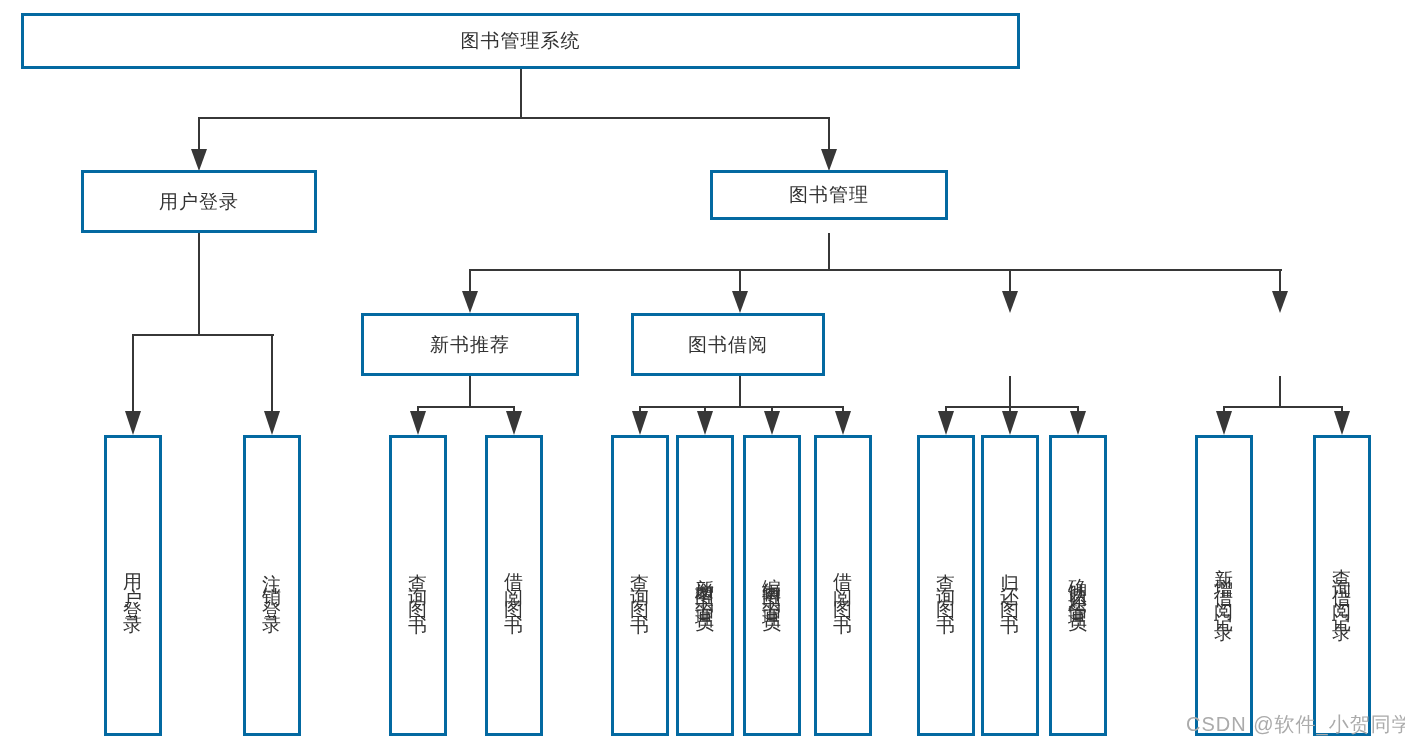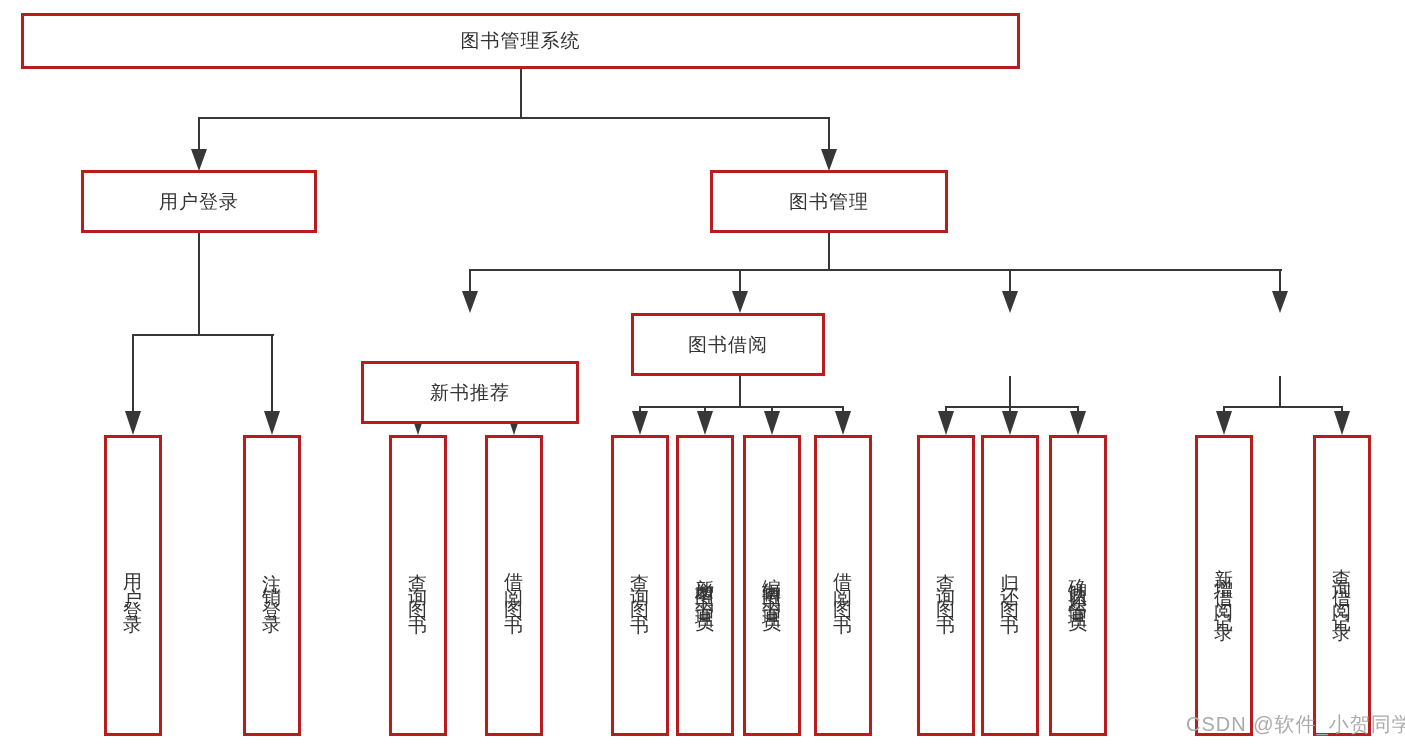--- a/index.html
+++ b/index.html
@@ -1,21 +1,21 @@
 <!DOCTYPE html>
 <html><head>
 <meta charset="utf-8">
 <style>
   html,body{margin:0;padding:0;background:#ffffff;}
   .canvas{
     position:relative;width:1405px;height:747px;background:#ffffff;overflow:hidden;
     font-family:"Liberation Sans","DejaVu Sans",sans-serif;color:#333333;
   }
   .box{
-    position:absolute;box-sizing:border-box;border:3px solid #b91c1c;background:#ffffff;
+    position:absolute;box-sizing:border-box;border:3px solid #0369a1;background:#ffffff;
     display:flex;align-items:center;justify-content:center;
   }
   .hnode{font-size:19px;letter-spacing:1px;color:#333333;}
   .leaf{width:58px;top:435px;height:301px;}
   .vtext{
     writing-mode:vertical-rl;text-orientation:mixed;line-height:1;
     font-size:19px;color:#333333;
   }
   .ls-a{letter-spacing:14px;}
   .ls-b{letter-spacing:11px;}
@@ -98,25 +98,25 @@
   <div class="ah" style="left:1216px;top:411px;"></div>
   <div class="ah" style="left:1334px;top:411px;"></div>
 
   <div class="box" style="left:21px;top:13px;width:999px;height:56px;">
     <span class="hnode">图书管理系统</span>
   </div>
 
   <div class="box" style="left:81px;top:170px;width:236px;height:63px;">
     <span class="hnode">用户登录</span>
   </div>
-  <div class="box" style="left:710px;top:170px;width:238px;height:63px;">
+  <div class="box" style="left:710px;top:170px;width:238px;height:50px;">
     <span class="hnode">图书管理</span>
   </div>
 
-  <div class="box" style="left:361px;top:313px;width:218px;height:63px;margin-top:48px;">
+  <div class="box" style="left:361px;top:313px;width:218px;height:63px;">
     <span class="hnode">新书推荐</span>
   </div>
   <div class="box" style="left:631px;top:313px;width:194px;height:63px;">
     <span class="hnode">图书借阅</span>
   </div>
 
   <div class="box leaf" style="left:104px;">
     <span class="vtext ls-a">用户登录</span>
   </div>
   <div class="box leaf" style="left:243px;">

